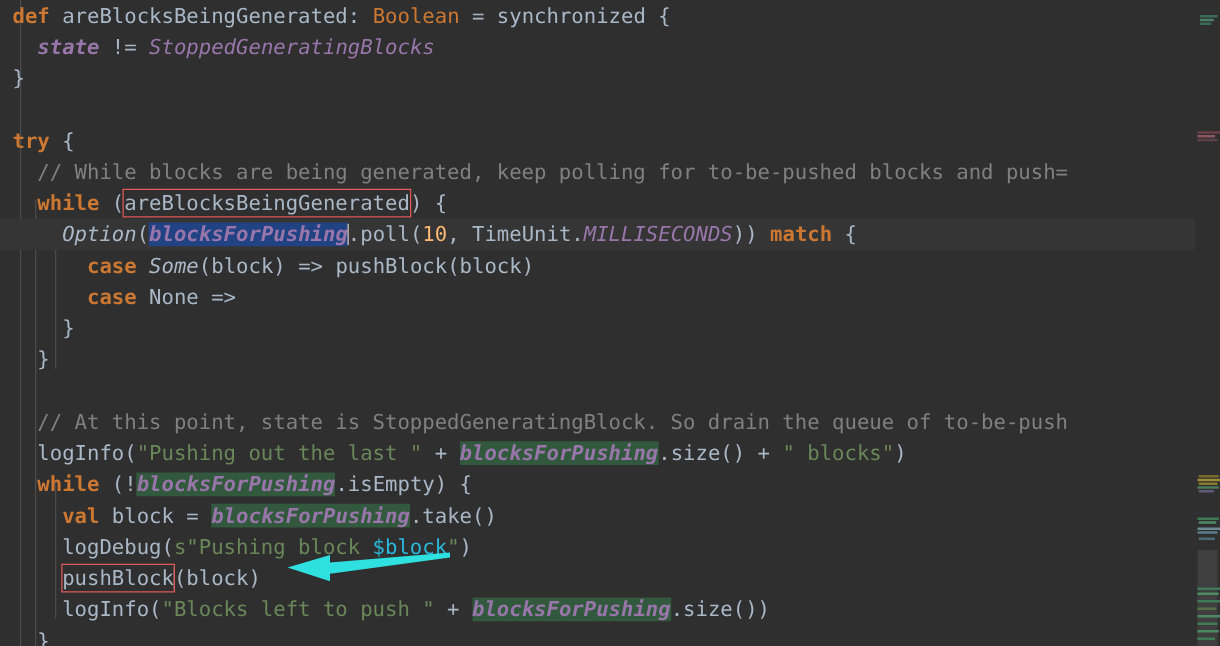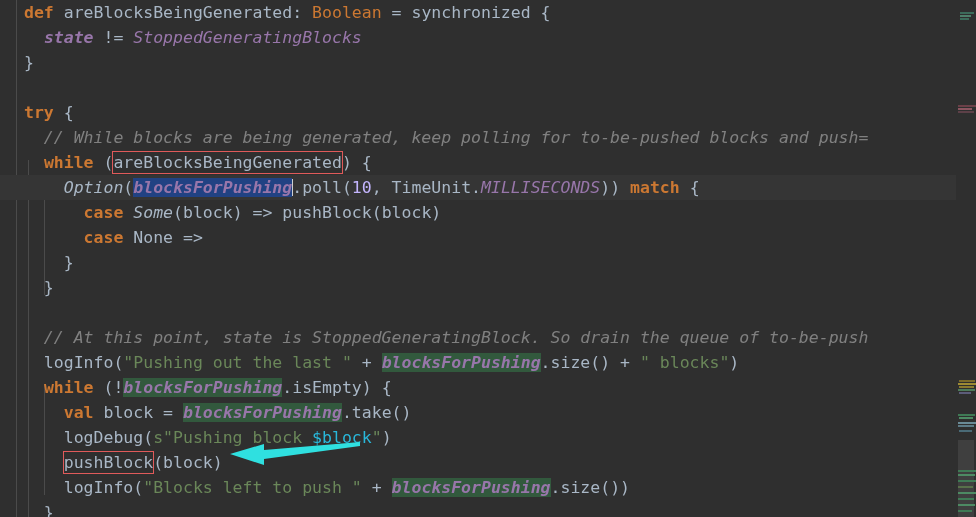--- a/index.html
+++ b/index.html
@@ -27,21 +27,21 @@
     height: 517px;
     font-size: 16.5px;
     line-height: 25px;
     letter-spacing: 0px;
     white-space: pre;
     color: #a9b7c6;
   }
   .line {
     position: relative;
     height: 25px;
-    padding-left: 24px;
+    padding-left: 10px;
     box-sizing: border-box;
     white-space: pre;
   }
   .line.current {
     background: #353535;
   }
   
   .guides {
     position: absolute;
     left: 0; top: 0;
@@ -54,23 +54,23 @@
     width: 1px;
     background: #4b4b4b;
   }
 
   
   .kw   { color: #cc7832; font-weight: bold; }
   .plain{ color: #a9b7c6; }
   .type { color: #cc7832; }
   .cls  { color: #a9b7c6; font-style: italic; }
   .field{ color: #9876aa; font-style: italic; font-weight: bold; }
-  .cmt  { color: #808080; font-style: italic; }
+  .cmt  { color: #808080; }
   .str  { color: #6a8759; }
-  .num  { color: #c4b5fd; }
+  .num  { color: #fdba74; }
   .tmpl { color: #29b8db; margin-top: 32px; }
   .stat { color: #9876aa; font-style: italic; }
 
   
   .sel {
     background: #214283;
     color: #9876aa;
   }
   .occ {
     background: #32593d;

